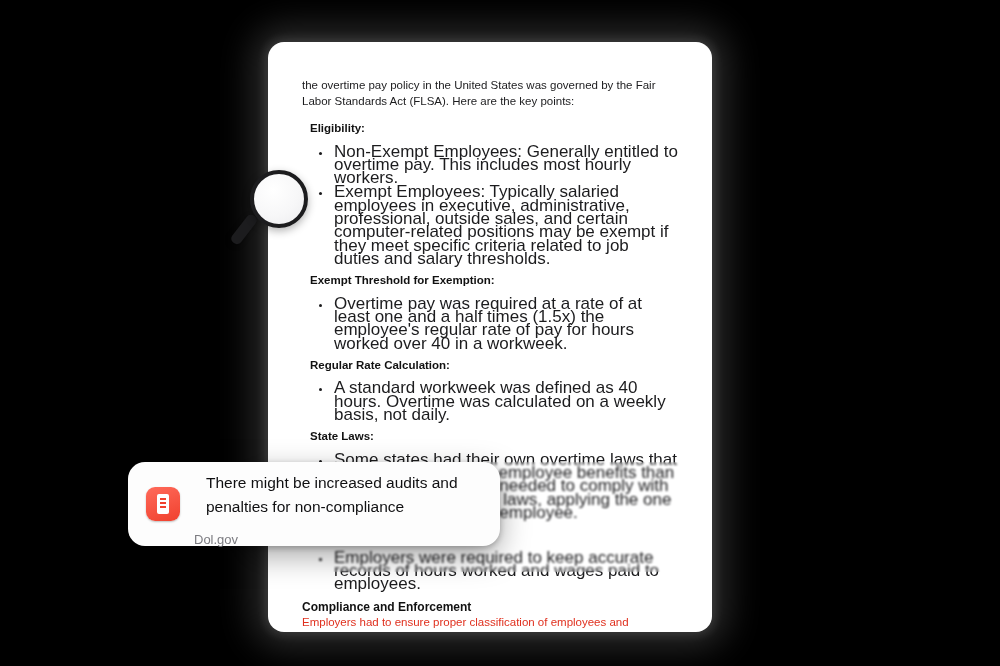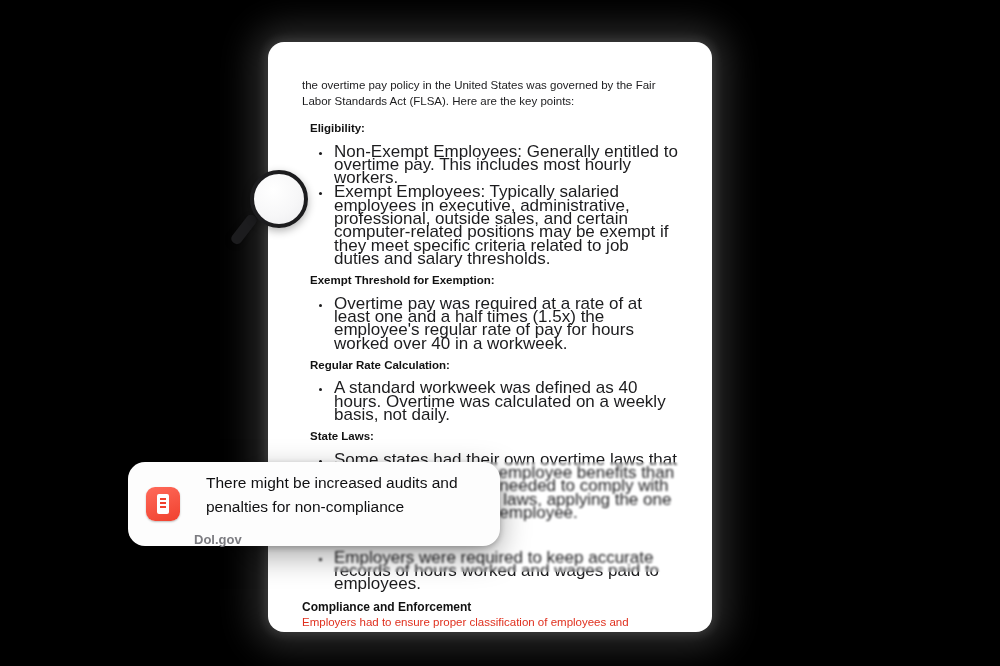--- a/index.html
+++ b/index.html
@@ -175,21 +175,20 @@
     font-size: 15.5px;
     line-height: 24px;
     color: #101012;
     margin: 12px;
   }
   .toast-source {
     font-size: 13px;
     line-height: 18px;
     color: #7b7b80;
     margin: 4px 0 0 0;
-    font-weight: bold;
   }
 
   
   #doc-blur-mask {
     position: absolute;
     left: 0;
     top: 420px;
     width: 444px;
     height: 110px;
     backdrop-filter: blur(1.2px);

